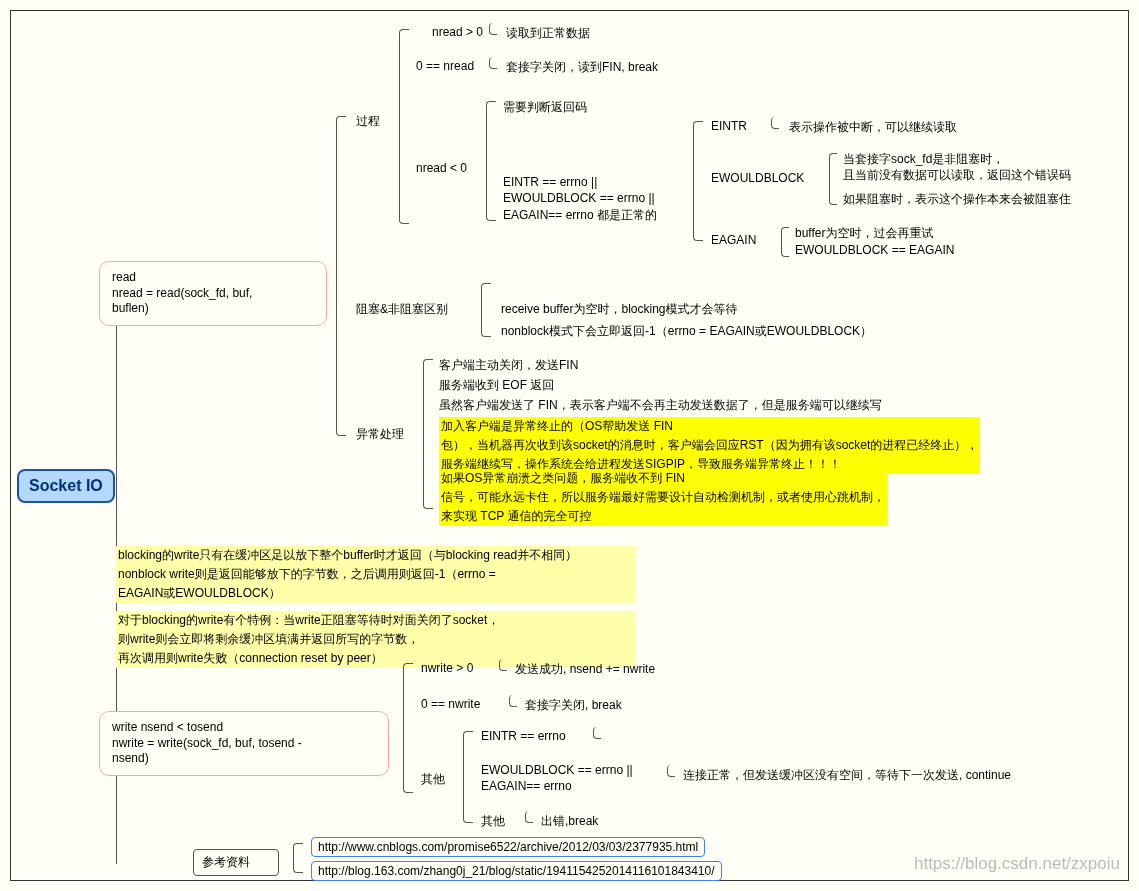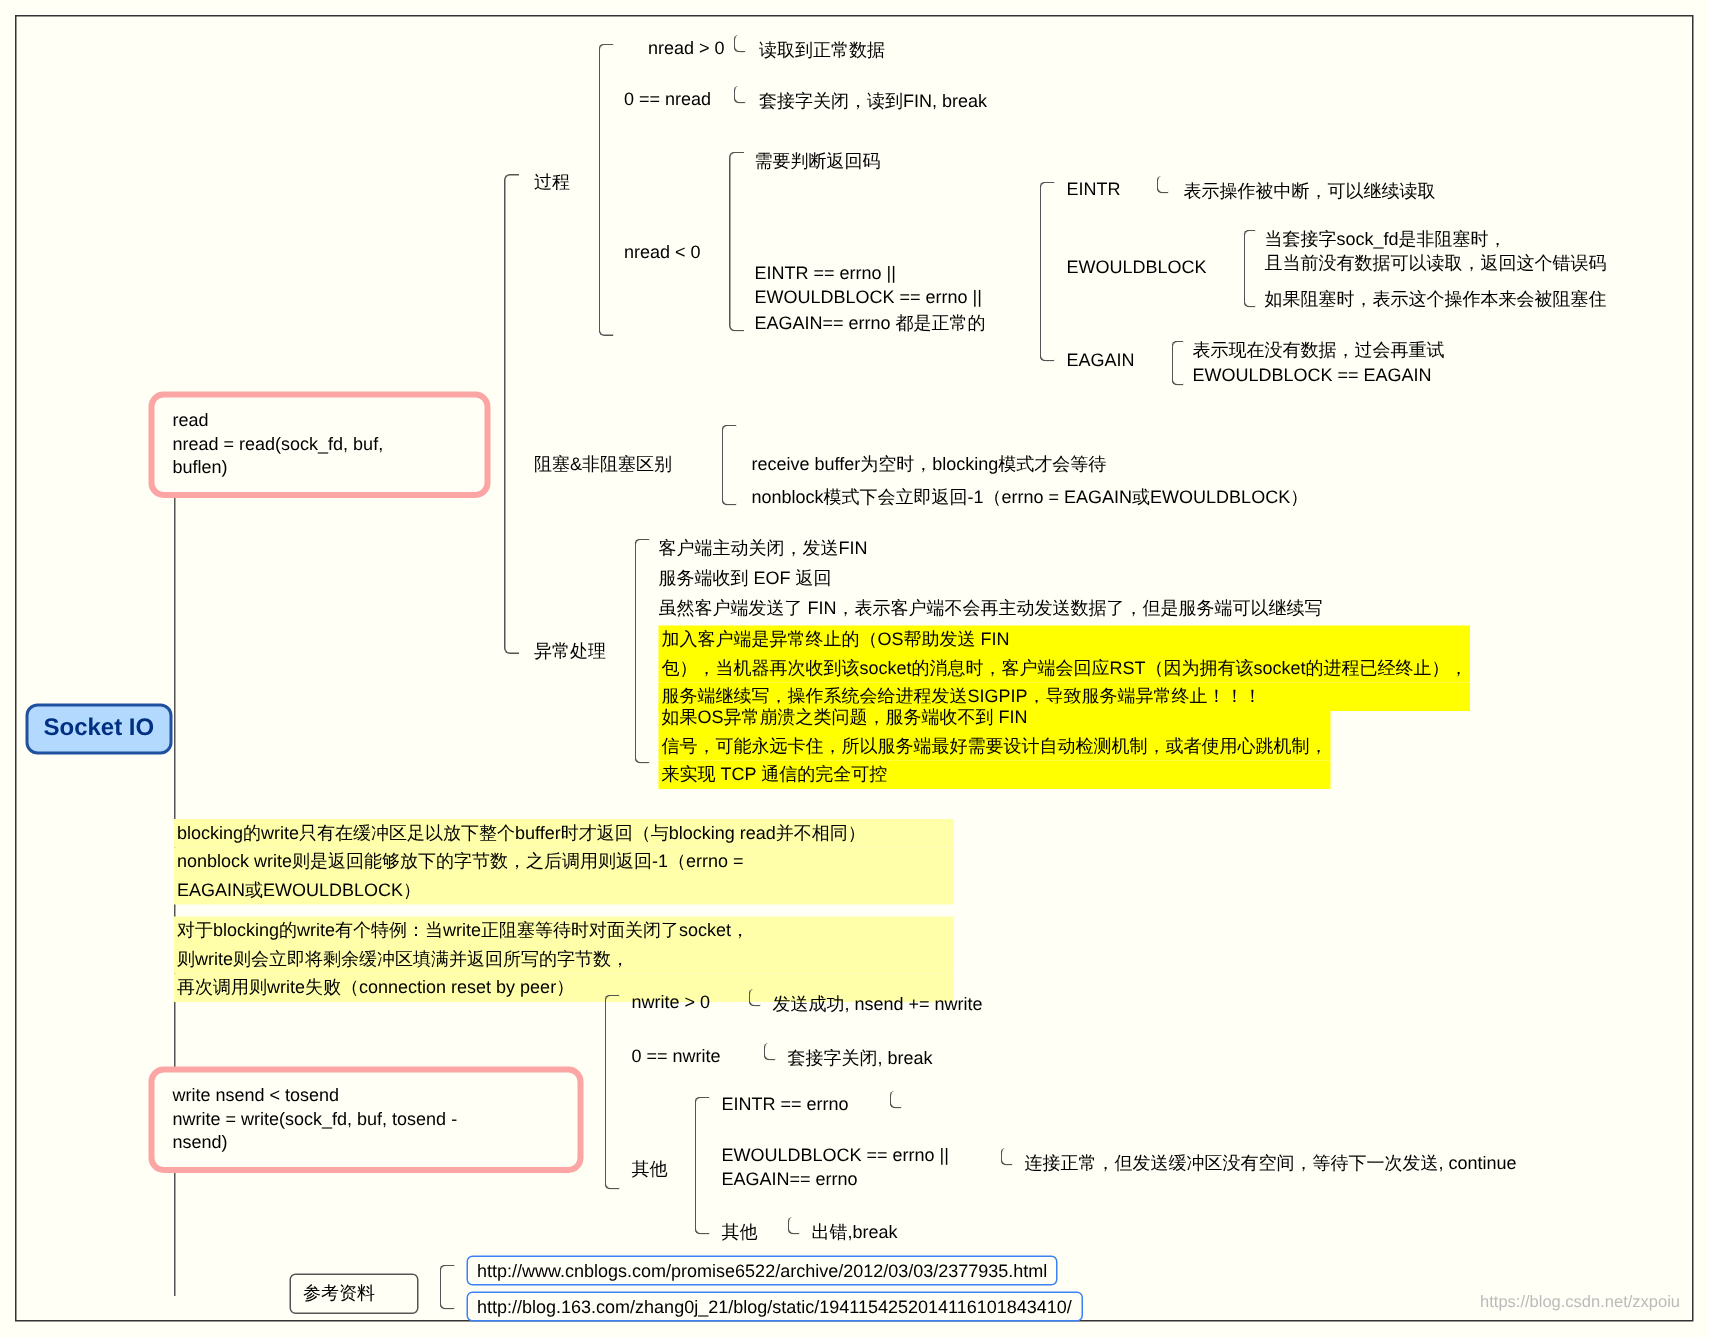--- a/index.html
+++ b/index.html
@@ -8,31 +8,31 @@
   font-size: 12px;
   background: #fffff5;
   margin: 0;
   padding: 10px;
   width: 1139px;
   position: relative;
 }
 .canvas { position: relative; width: 1119px; height: 871px; border: 1px solid #333; background: #fffff5; }
 .node { position: absolute; padding: 4px 8px; }
 .root { left: 6px; top: 458px; background: #b3d9ff; border: 2px solid #2050a0; border-radius: 8px; font-weight: bold; font-size: 16px; color: #003080; padding: 6px 10px; }
-.box { border: 4px solid #fca5a5; border-radius: 10px; background: #fffff5; padding: 8px 12px; line-height: 1.3; }
+.box { border: 1px solid #fca5a5; border-radius: 10px; background: #fffff5; padding: 8px 12px; line-height: 1.3; }
 .read-box { left: 88px; top: 250px; width: 228px; }
 .write-box { left: 88px; top: 700px; width: 290px; }
 .ref-box { left: 182px; top: 838px; width: 86px; border: 1px solid #555; border-radius: 4px; padding: 4px 8px; }
 .label { position: absolute; white-space: nowrap; }
 .hl { background: #ffff00; padding: 1px 2px; }
 .hl2 { background: #ffffaa; padding: 1px 2px; }
 .bracket { position: absolute; border-left: 1px solid #555; border-top: 1px solid #555; border-bottom: 1px solid #555; border-radius: 4px 0 0 4px; }
 .tbracket { position: absolute; border-left: 1px solid #555; }
 .url-box { border: 1px solid #3b82f6; border-radius: 4px; padding: 2px 6px; display: inline-block; }
-.watermark { position: absolute; right: 8px; bottom: 6px; color: #bbb; font-size: 11px; }
+.watermark { position: absolute; right: 8px; bottom: 6px; color: #bbb; font-size: 17px; }
 </style>
 </head>
 <body>
 
 <div class="canvas">
 
   <div class="node root">Socket IO</div>
 
   <div class="tbracket" style="left:105px;top:283px;height:200px;"></div>
   <div class="tbracket" style="left:105px;top:483px;height:370px;"></div>
@@ -69,21 +69,21 @@
   <div class="label" style="left:778px;top:108px;">表示操作被中断，可以继续读取</div>
 
   <div class="label" style="left:700px;top:160px;">EWOULDBLOCK</div>
   <div class="bracket" style="left:818px;top:142px;height:52px;width:8px;"></div>
   <div class="label" style="left:832px;top:140px;">当套接字sock_fd是非阻塞时，</div>
   <div class="label" style="left:832px;top:156px;">且当前没有数据可以读取，返回这个错误码</div>
   <div class="label" style="left:832px;top:180px;">如果阻塞时，表示这个操作本来会被阻塞住</div>
 
   <div class="label" style="left:700px;top:222px;">EAGAIN</div>
   <div class="bracket" style="left:770px;top:216px;height:30px;width:8px;"></div>
-  <div class="label" style="left:784px;top:214px;">表示现在没有数据，过会再重试</div>
+  <div class="label" style="left:784px;top:214px;">buffer为空时，过会再重试</div>
   <div class="label" style="left:784px;top:232px;">EWOULDBLOCK == EAGAIN</div>
 
   <div class="label" style="left:345px;top:290px;">阻塞&amp;非阻塞区别</div>
   <div class="bracket" style="left:470px;top:272px;height:54px;width:10px;"></div>
   <div class="label" style="left:490px;top:290px;">receive buffer为空时，blocking模式才会等待</div>
   <div class="label" style="left:490px;top:312px;">nonblock模式下会立即返回-1（errno = EAGAIN或EWOULDBLOCK）</div>
 
   <div class="label" style="left:345px;top:415px;">异常处理</div>
   <div class="bracket" style="left:412px;top:348px;height:150px;width:10px;"></div>
   <div class="label" style="left:428px;top:346px;">客户端主动关闭，发送FIN</div>

